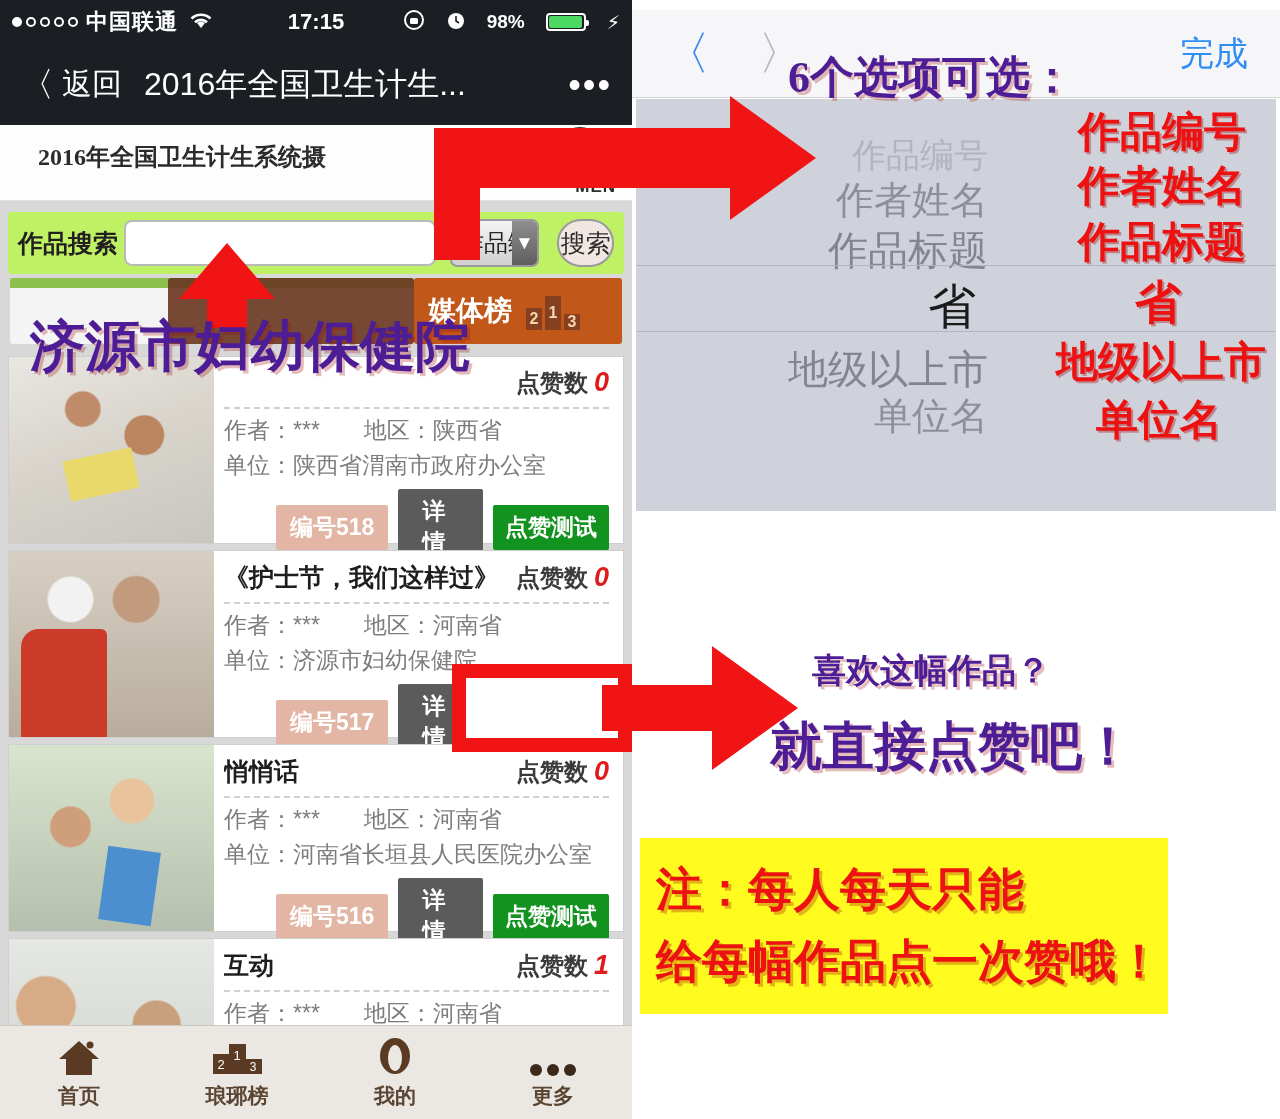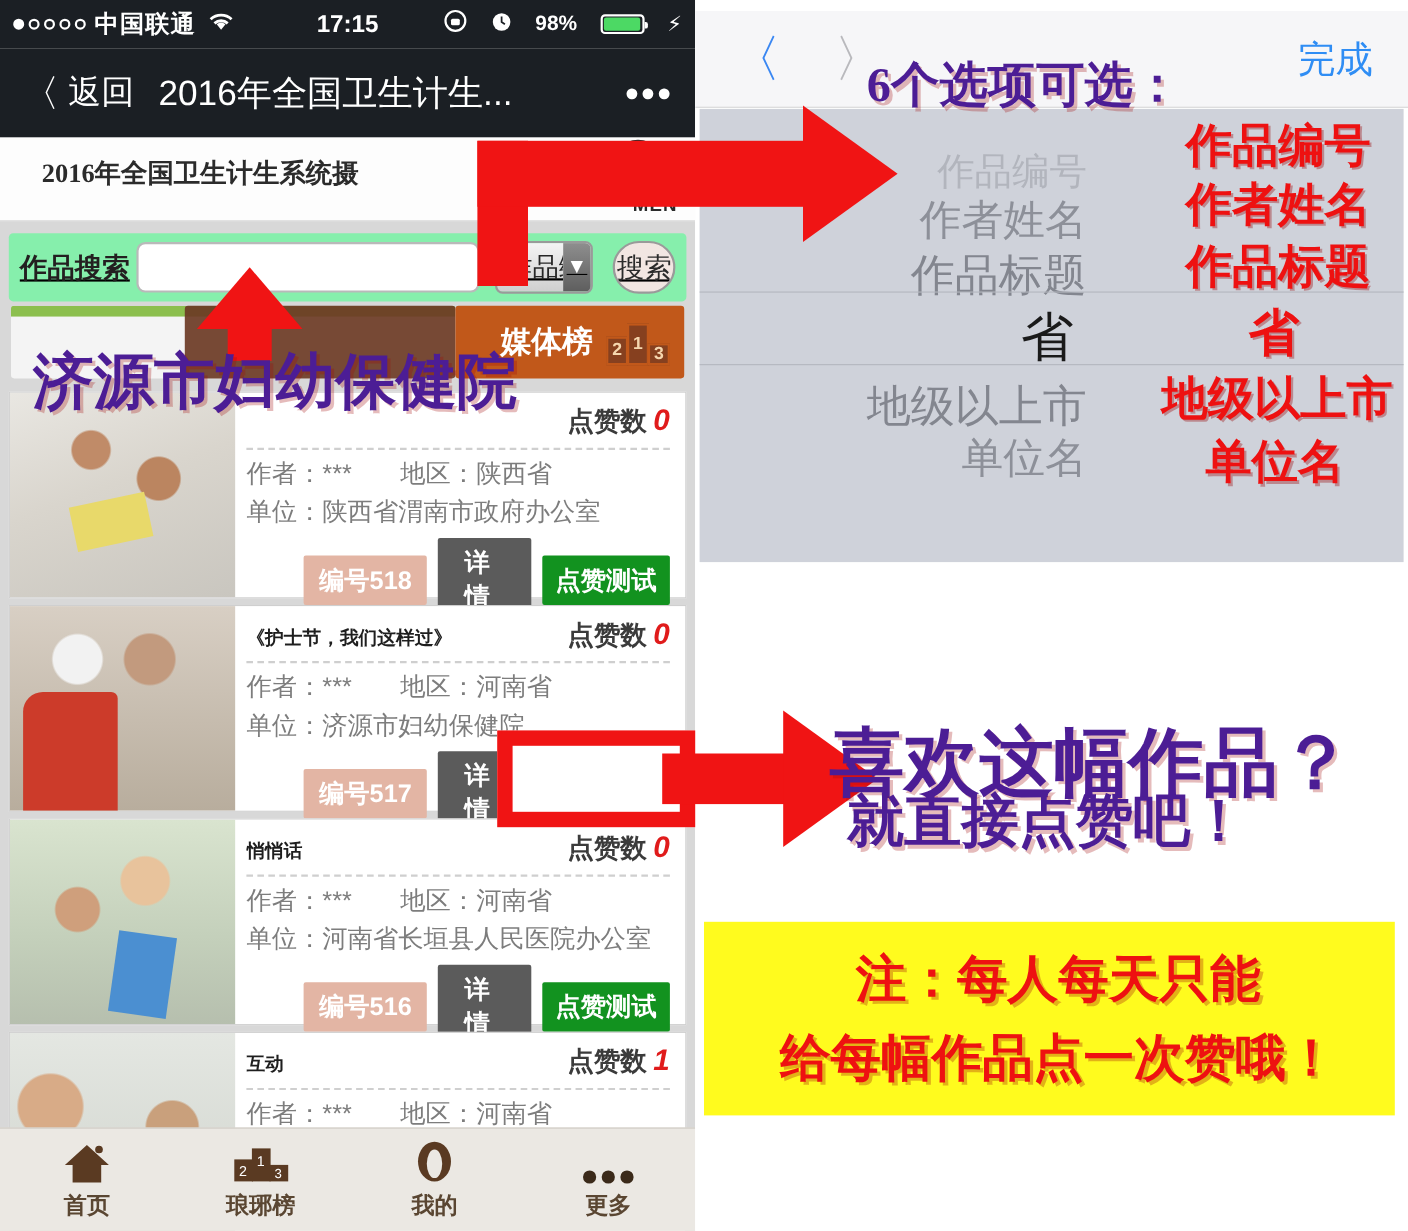--- a/index.html
+++ b/index.html
@@ -66,22 +66,22 @@
     content:""; position:absolute; left:9px; top:20px; width:26px; height:3px; background:#2b2b2b;
   }
   .menu-label {
     position: absolute; right: 16px; top: 52px; font-size: 17px;
     letter-spacing: 1px; color: #2b2b2b; font-weight: 600;
   }
 
   
   .searchbar {
     position: absolute; left: 8px; top: 212px; width: 616px; height: 62px;
-    background: #86efac; border-radius: 4px;
-    display: flex; align-items: center; padding: 0 10px; gap: 6px; text-decoration: underline;
+    background: #bef264; border-radius: 4px;
+    display: flex; align-items: center; padding: 0 10px; gap: 6px;
   }
   .search-label { font-size: 25px; font-weight: bold; color: #231f20; white-space: nowrap; }
   .search-input {
     flex: 0 0 225px; height: 46px; background: #ffffff;
     border: 2px solid #b9b9b9; border-radius: 8px; font-size: 22px;
     padding: 0 10px; color: #333; outline: none;
   }
   .select-wrap {
     display: flex; align-items: center; height: 48px; margin-left: 8px;
     border: 2px solid #9a9a9a; border-radius: 7px; overflow: hidden;
@@ -109,41 +109,41 @@
     background: #f4f4f4; border-top: 10px solid #8cbf4e; border-radius: 3px;
   }
   .banner-brown {
     position: absolute; left: 160px; top: 0; width: 246px; height: 66px;
     background: #6b3a24; border-radius: 3px; opacity: .92;
   }
   .banner-orange {
     position: absolute; left: 406px; top: 0; width: 208px; height: 66px;
     background: #c1581a; border-radius: 3px; display: flex; align-items: center; padding-left: 14px;
   }
-  .banner-orange .txt { color: #fff; font-size: 28px; font-weight: bold; margin-left: 27px; }
+  .banner-orange .txt { color: #fff; font-size: 28px; font-weight: bold; }
   .podium { position: relative; width: 58px; height: 42px; margin-left: 12px; }
   .podium span {
     position: absolute; bottom: 0; background: #86401f; color: #f5d6ae;
     font-size: 16px; font-weight: bold; text-align: center;
     border: 2px solid #c1581a;
   }
   .podium .p2 { left: 0; width: 20px; height: 26px; line-height: 22px; }
   .podium .p1 { left: 19px; width: 20px; height: 38px; line-height: 34px; }
   .podium .p3 { left: 38px; width: 20px; height: 20px; line-height: 16px; }
 
   
   .list { position: absolute; left: 8px; top: 356px; width: 616px; }
   .work-card {
     position: relative; width: 616px; background: #ffffff;
     border: 1px solid #cfcfcf; margin-bottom: 6px; height: 188px; display: flex;
   }
   .work-thumb { width: 205px; height: 100%; flex: 0 0 205px; position: relative; overflow: hidden; }
   .work-body { flex: 1; position: relative; padding: 10px 14px 0 10px; }
   .work-top { display: flex; align-items: baseline; }
-  .work-title { font-size: 17px; font-weight: bold; color: #1e1e1e; white-space: nowrap; overflow: hidden;}
+  .work-title { font-size: 25px; font-weight: bold; color: #1e1e1e; white-space: nowrap; overflow: hidden;}
   .work-likes { margin-left: auto; font-size: 24px; font-weight: bold; color: #3b3b3b; white-space: nowrap;}
   .work-likes b { color: #e01b1b; font-size: 27px; font-style: italic; margin-left: 6px;}
   .divider { border-top: 2px dashed #cfcfcf; margin: 8px 0 6px 0; }
   .meta { font-size: 23px; color: #7d7d7d; margin-bottom: 4px; white-space: nowrap; }
   .meta .gap { display: inline-block; width: 44px; }
   .btn-row { display: flex; align-items: center; gap: 10px; margin-top: 8px; padding-left: 52px; }
   .btn-code {
     background: #e3b5a4; color: #ffffff; font-size: 23px; font-weight: bold;
     padding: 7px 14px; border-radius: 2px; white-space: nowrap;
   }
@@ -506,21 +506,21 @@
         <div class="p-row r1">作者姓名</div>
         <div class="p-row r2">作品标题</div>
         <div class="p-row sel">省</div>
         <div class="p-row r4">地级以上市</div>
         <div class="p-row r5">单位名</div>
       </div>
       <div class="picker-line top"></div>
       <div class="picker-line bottom"></div>
     </div>
 
-    <div class="note-box" style="left:8px;top:838px;width:628px;text-align:center;">
+    <div class="note-box" style="left:8px;top:838px;width:528px;">
       <div class="note-line">注：每人每天只能</div>
       <div class="note-line">给每幅作品点一次赞哦！</div>
     </div>
   </div>
 
   <div class="overlay">
 
     <div class="red" style="left:434px; top:128px; width:46px; height:132px;"></div>
     <div class="red" style="left:434px; top:128px; width:300px; height:60px;"></div>
     <div class="tri-right" style="left:730px; top:96px;"></div>
@@ -536,16 +536,16 @@
     <div class="ann-red" style="left:1078px; top:158px; font-size:42px;">作者姓名</div>
     <div class="ann-red" style="left:1078px; top:214px; font-size:42px;">作品标题</div>
     <div class="ann-red" style="left:1135px; top:272px; font-size:46px;">省</div>
     <div class="ann-red" style="left:1056px; top:334px; font-size:42px;">地级以上市</div>
     <div class="ann-red" style="left:1096px; top:392px; font-size:42px;">单位名</div>
 
     <div class="highlight-box" style="left:452px; top:664px; width:180px; height:88px;"></div>
     <div class="red" style="left:602px; top:685px; width:116px; height:46px;"></div>
     <div class="tri-right" style="left:712px; top:646px;"></div>
 
-    <div class="ann-text-red" style="left:754px; top:648px; font-size:68px;">喜欢这幅作品？</div>
+    <div class="ann-text-red" style="left:812px; top:648px; font-size:34px;">喜欢这幅作品？</div>
     <div class="ann-text-red" style="left:770px; top:712px; font-size:52px;">就直接点赞吧！</div>
   </div>
 </div>
 
 </body></html>

